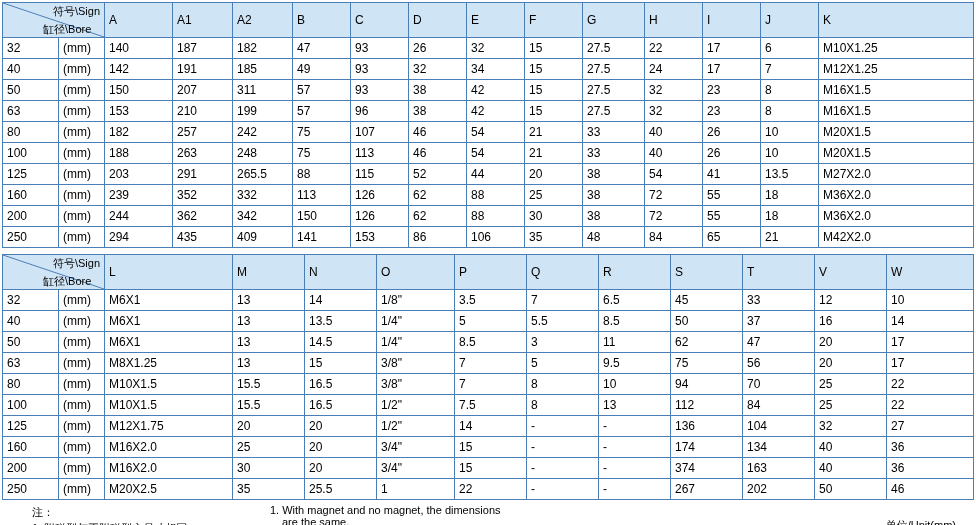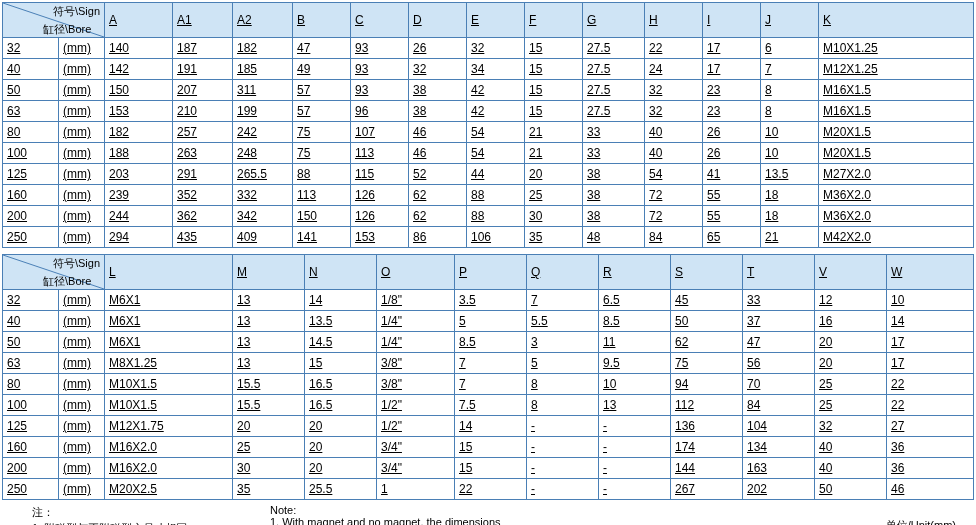--- a/index.html
+++ b/index.html
@@ -14,21 +14,20 @@
     font-size: 11px;
     color: #000000;
     overflow: hidden;
   }
   .page {
     position: relative;
     width: 976px;
     height: 525px;
     box-sizing: border-box;
     padding: 2px 16px 0 2px;
-    text-decoration: underline;
   }
   table.spec {
     border-collapse: collapse;
     table-layout: fixed;
     width: 972px;
     margin: 0 0 0 0;
   }
   table.spec td, table.spec th {
     border: 1px solid #4a7fb5;
     padding: 0 4px;
@@ -500,21 +499,21 @@
       <tr>
         <td class="bore-cell">200</td>
         <td class="unit-cell">(mm)</td>
         <td>M16X2.0</td>
         <td>30</td>
         <td>20</td>
         <td>3/4"</td>
         <td>15</td>
         <td>-</td>
         <td>-</td>
-        <td>144</td>
+        <td>374</td>
         <td>163</td>
         <td>40</td>
         <td>36</td>
       </tr>
       <tr>
         <td class="bore-cell">250</td>
         <td class="unit-cell">(mm)</td>
         <td>M20X2.5</td>
         <td>35</td>
         <td>25.5</td>
@@ -530,20 +529,19 @@
     </tbody>
   </table>
 
   <div class="footer">
     <div class="notes-cn">
       <div>注：</div>
       <div>1. 附磁型与不附磁型之尺寸相同。</div>
 
     </div>
     <div class="notes-en">
-      <div>Note:</div>
       <div class="ln">1. With magnet and no magnet, the dimensions are the same.</div>
 
     </div>
     <div class="unit-note">单位/Unit(mm)</div>
   </div>
 
 </div>
 
 </body></html>

